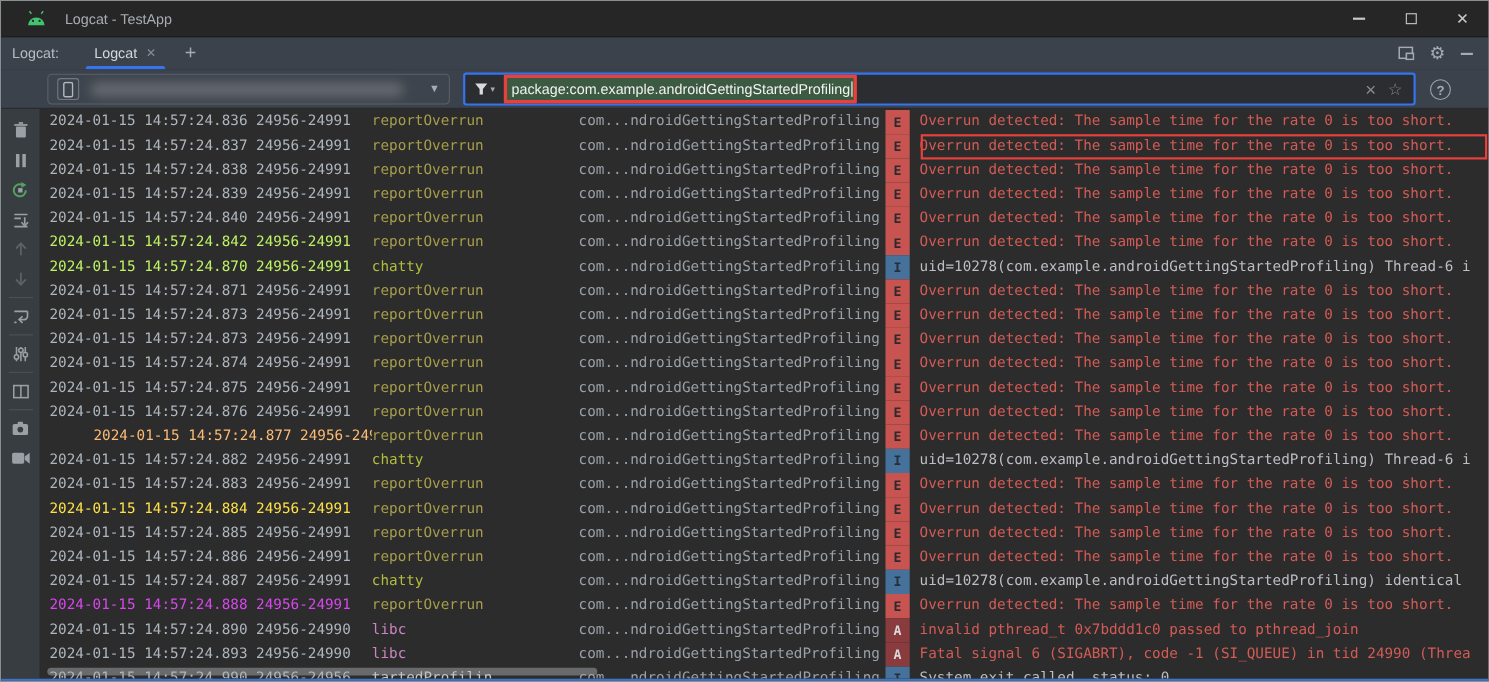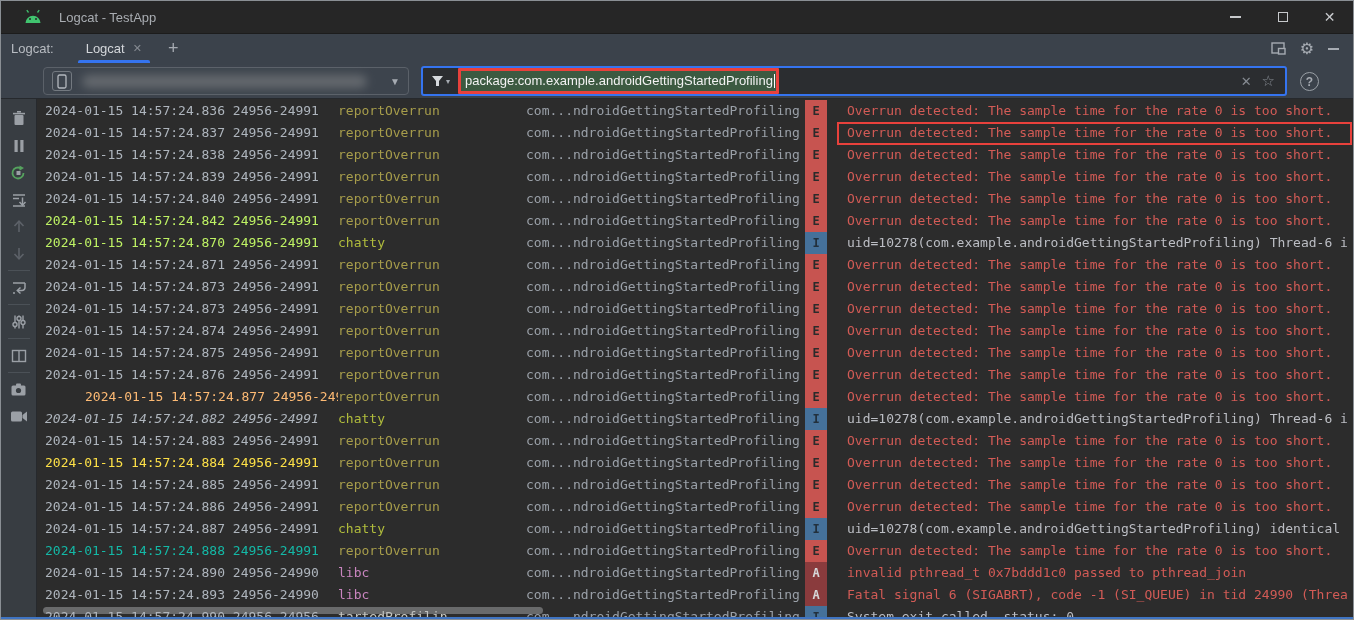--- a/index.html
+++ b/index.html
@@ -80,21 +80,21 @@
   .sb-btn{ width:28px; height:27px; display:flex; align-items:center; justify-content:center; }
   .sb-sep{ width:22px; height:1px; background:#4b5157; margin:3px 0; }
   .log-area{ position:relative; flex:1; background:#2c2c2c; overflow:hidden; }
   .log-list{ position:absolute; left:0; top:1px; right:0; }
   .log-row{ display:flex; height:22px; line-height:22px; white-space:nowrap;
     font-family:"DejaVu Sans Mono","Liberation Mono",monospace; font-size:13px; }
   .c-ts{ width:301px; padding-left:8px; overflow:hidden; flex-shrink:0; }
   .c-tag{ width:188px; overflow:hidden; flex-shrink:0; }
   .c-pkg{ width:279px; overflow:hidden; flex-shrink:0; }
   .c-badge{ width:22px; flex-shrink:0; text-align:center; font-size:12px; font-weight:bold; }
-  .c-msg{ flex:1; padding-left:20px; overflow:hidden; }
+  .c-msg{ flex:1; padding-left:9px; overflow:hidden; }
   
   .row-annotation{
     position:absolute; left:800px; top:23px; width:515px; height:23px;
     border:2px solid #e8413c; pointer-events:none; z-index:5;
   }
   .hscroll-thumb{
     position:absolute; left:6px; bottom:3px; width:500px; height:7px;
     background:rgba(180,182,185,.45); border-radius:4px; z-index:6;
   }
   .bottom-accent{ position:absolute; left:0; right:0; bottom:0; height:2px; background:#3f74c2; }
@@ -356,21 +356,21 @@
             <span class="c-msg" style="color: rgb(211, 91, 86);">Overrun detected: The sample time for the rate 0 is too short.</span>
           </div>
           <div class="log-row">
             <span class="c-ts" style="color: #fdba74; padding-left: 48px;">2024-01-15 14:57:24.877 24956-24991</span>
             <span class="c-tag" style="color: rgb(167, 157, 75);">reportOverrun</span>
             <span class="c-pkg" style="color: rgb(154, 160, 168);">com...ndroidGettingStartedProfiling</span>
             <span class="c-badge" style="color: rgb(43, 43, 43); background: rgb(199, 84, 80);">E</span>
             <span class="c-msg" style="color: rgb(211, 91, 86);">Overrun detected: The sample time for the rate 0 is too short.</span>
           </div>
           <div class="log-row">
-            <span class="c-ts" style="color: rgb(174, 181, 189); font-style: italic;">2024-01-15 14:57:24.882 24956-24991</span>
+            <span class="c-ts" style="color: rgb(174, 181, 189);">2024-01-15 14:57:24.882 24956-24991</span>
             <span class="c-tag" style="color: rgb(176, 188, 60);">chatty</span>
             <span class="c-pkg" style="color: rgb(154, 160, 168);">com...ndroidGettingStartedProfiling</span>
             <span class="c-badge" style="color: rgb(34, 48, 60); background: rgb(69, 113, 154);">I</span>
             <span class="c-msg" style="color: rgb(188, 190, 196);">uid=10278(com.example.androidGettingStartedProfiling) Thread-6 i</span>
           </div>
           <div class="log-row">
             <span class="c-ts" style="color: rgb(174, 181, 189);">2024-01-15 14:57:24.883 24956-24991</span>
             <span class="c-tag" style="color: rgb(167, 157, 75);">reportOverrun</span>
             <span class="c-pkg" style="color: rgb(154, 160, 168);">com...ndroidGettingStartedProfiling</span>
             <span class="c-badge" style="color: rgb(43, 43, 43); background: rgb(199, 84, 80);">E</span>
@@ -398,21 +398,21 @@
             <span class="c-msg" style="color: rgb(211, 91, 86);">Overrun detected: The sample time for the rate 0 is too short.</span>
           </div>
           <div class="log-row">
             <span class="c-ts" style="color: rgb(174, 181, 189);">2024-01-15 14:57:24.887 24956-24991</span>
             <span class="c-tag" style="color: rgb(176, 188, 60);">chatty</span>
             <span class="c-pkg" style="color: rgb(154, 160, 168);">com...ndroidGettingStartedProfiling</span>
             <span class="c-badge" style="color: rgb(34, 48, 60); background: rgb(69, 113, 154);">I</span>
             <span class="c-msg" style="color: rgb(188, 190, 196);">uid=10278(com.example.androidGettingStartedProfiling) identical</span>
           </div>
           <div class="log-row">
-            <span class="c-ts" style="color: #14b8a6;">2024-01-15 14:57:24.888 24956-24991</span>
+            <span class="c-ts" style="color: #d946ef;">2024-01-15 14:57:24.888 24956-24991</span>
             <span class="c-tag" style="color: rgb(167, 157, 75);">reportOverrun</span>
             <span class="c-pkg" style="color: rgb(154, 160, 168);">com...ndroidGettingStartedProfiling</span>
             <span class="c-badge" style="color: rgb(43, 43, 43); background: rgb(199, 84, 80);">E</span>
             <span class="c-msg" style="color: rgb(211, 91, 86);">Overrun detected: The sample time for the rate 0 is too short.</span>
           </div>
           <div class="log-row">
             <span class="c-ts" style="color: rgb(174, 181, 189);">2024-01-15 14:57:24.890 24956-24990</span>
             <span class="c-tag" style="color: rgb(201, 133, 191);">libc</span>
             <span class="c-pkg" style="color: rgb(154, 160, 168);">com...ndroidGettingStartedProfiling</span>
             <span class="c-badge" style="color: rgb(214, 216, 218); background: rgb(138, 59, 61);">A</span>

